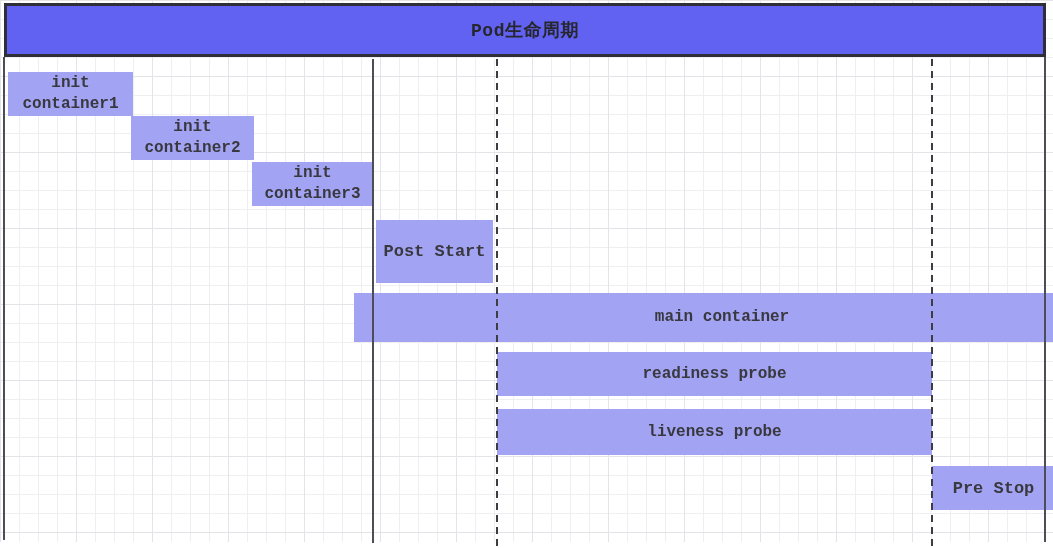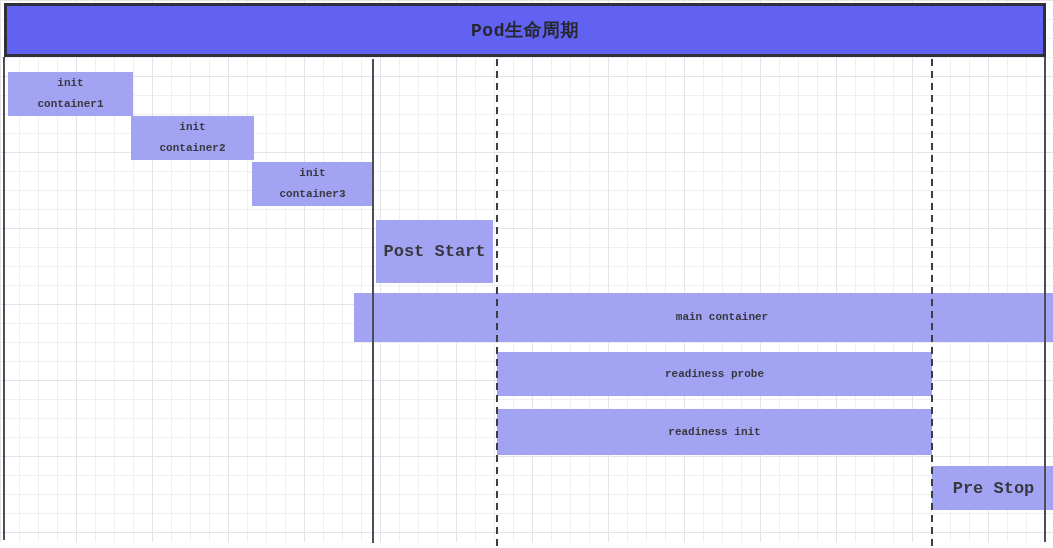--- a/index.html
+++ b/index.html
@@ -42,21 +42,21 @@
   }
   .title-bar .title-text{
     font-size:18px;font-weight:bold;color:#26262E;letter-spacing:.5px;
   }
   
   .bar{
     position:absolute;
     background:var(--bar-fill);
     display:flex;align-items:center;justify-content:center;
     text-align:center;
-    font-size:11px;font-weight:bold;color:var(--label-text);
+    font-size:16px;font-weight:bold;color:var(--label-text);
     line-height:21px;white-space:pre-line;
     z-index:1;
   }
   .b-init1{left:8px;top:72px;width:125px;height:44px;}
   .b-init2{left:131px;top:116px;width:123px;height:44px;}
   .b-init3{left:252px;top:162px;width:121px;height:44px;}
   .b-poststart{left:376px;top:220px;width:117px;height:63px;font-size:17px;}
   .b-main{left:354px;top:293px;width:736px;height:49px;}
   .b-liveness{left:497px;top:352px;width:435px;height:44px;}
   .b-readiness{left:497px;top:409px;width:435px;height:46px;}
@@ -94,16 +94,16 @@
 
   <div class="bar b-init1">init
 container1</div>
   <div class="bar b-init2">init
 container2</div>
   <div class="bar b-init3">init
 container3</div>
   <div class="bar b-poststart">Post Start</div>
   <div class="bar b-main">main container</div>
   <div class="bar b-liveness">readiness probe</div>
-  <div class="bar b-readiness">readiness init</div>
+  <div class="bar b-readiness">liveness probe</div>
   <div class="bar b-prestop">Pre Stop</div>
 
 </div>
 
 </body></html>

